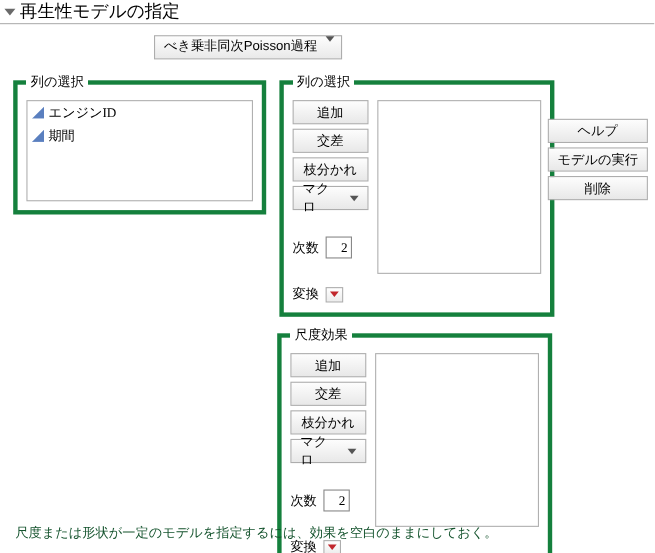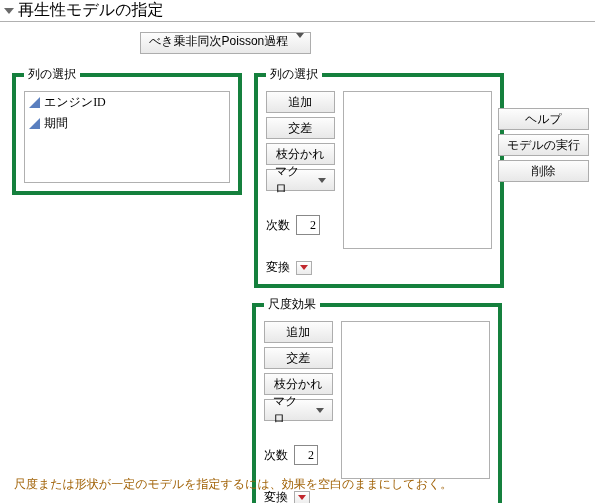--- a/index.html
+++ b/index.html
@@ -175,21 +175,21 @@
     top: 108px;
     display: flex;
     flex-direction: column;
     gap: 4px;
   }
   .right-actions .btn { min-width: 72px; }
   .footer-note {
     position: absolute;
     left: 14px;
     bottom: 10px;
-    color: #a16207;
+    color: #14532d;
     font-size:12px;
   }
   .shape-wrap {
     padding-left: 246px;
   }
 </style>
 </head>
 <body>
 
 <div class="section-header">

